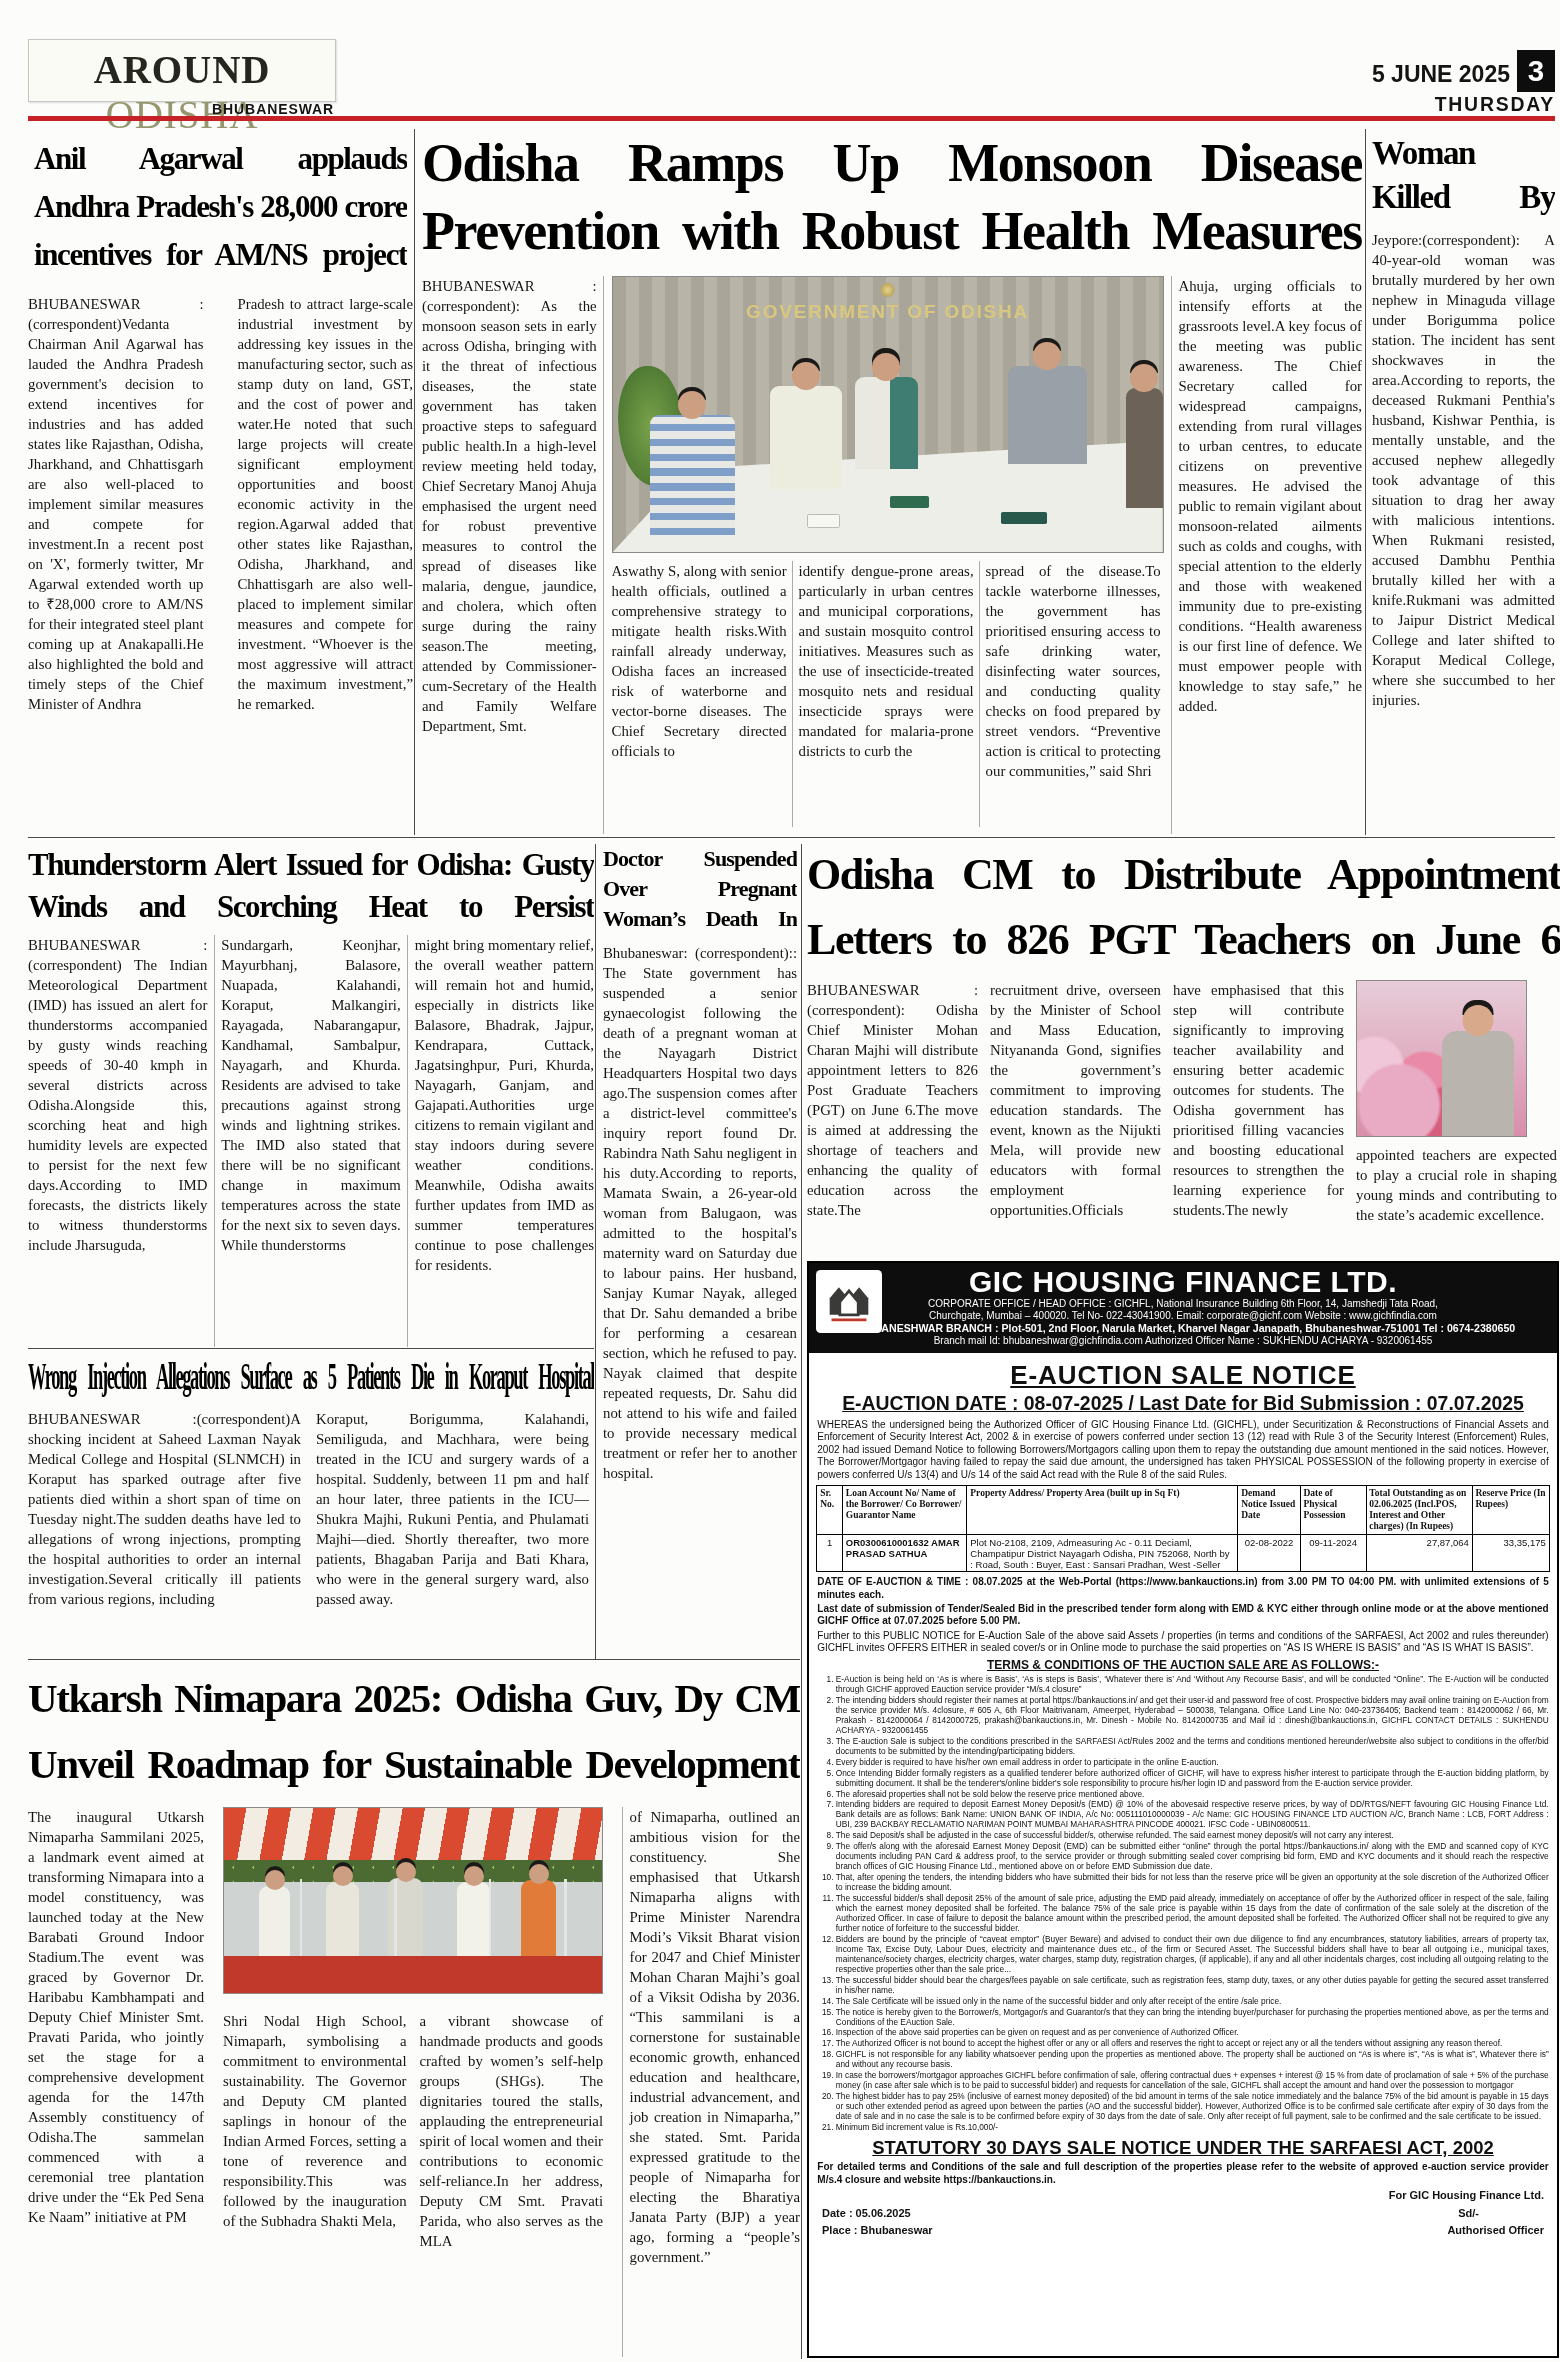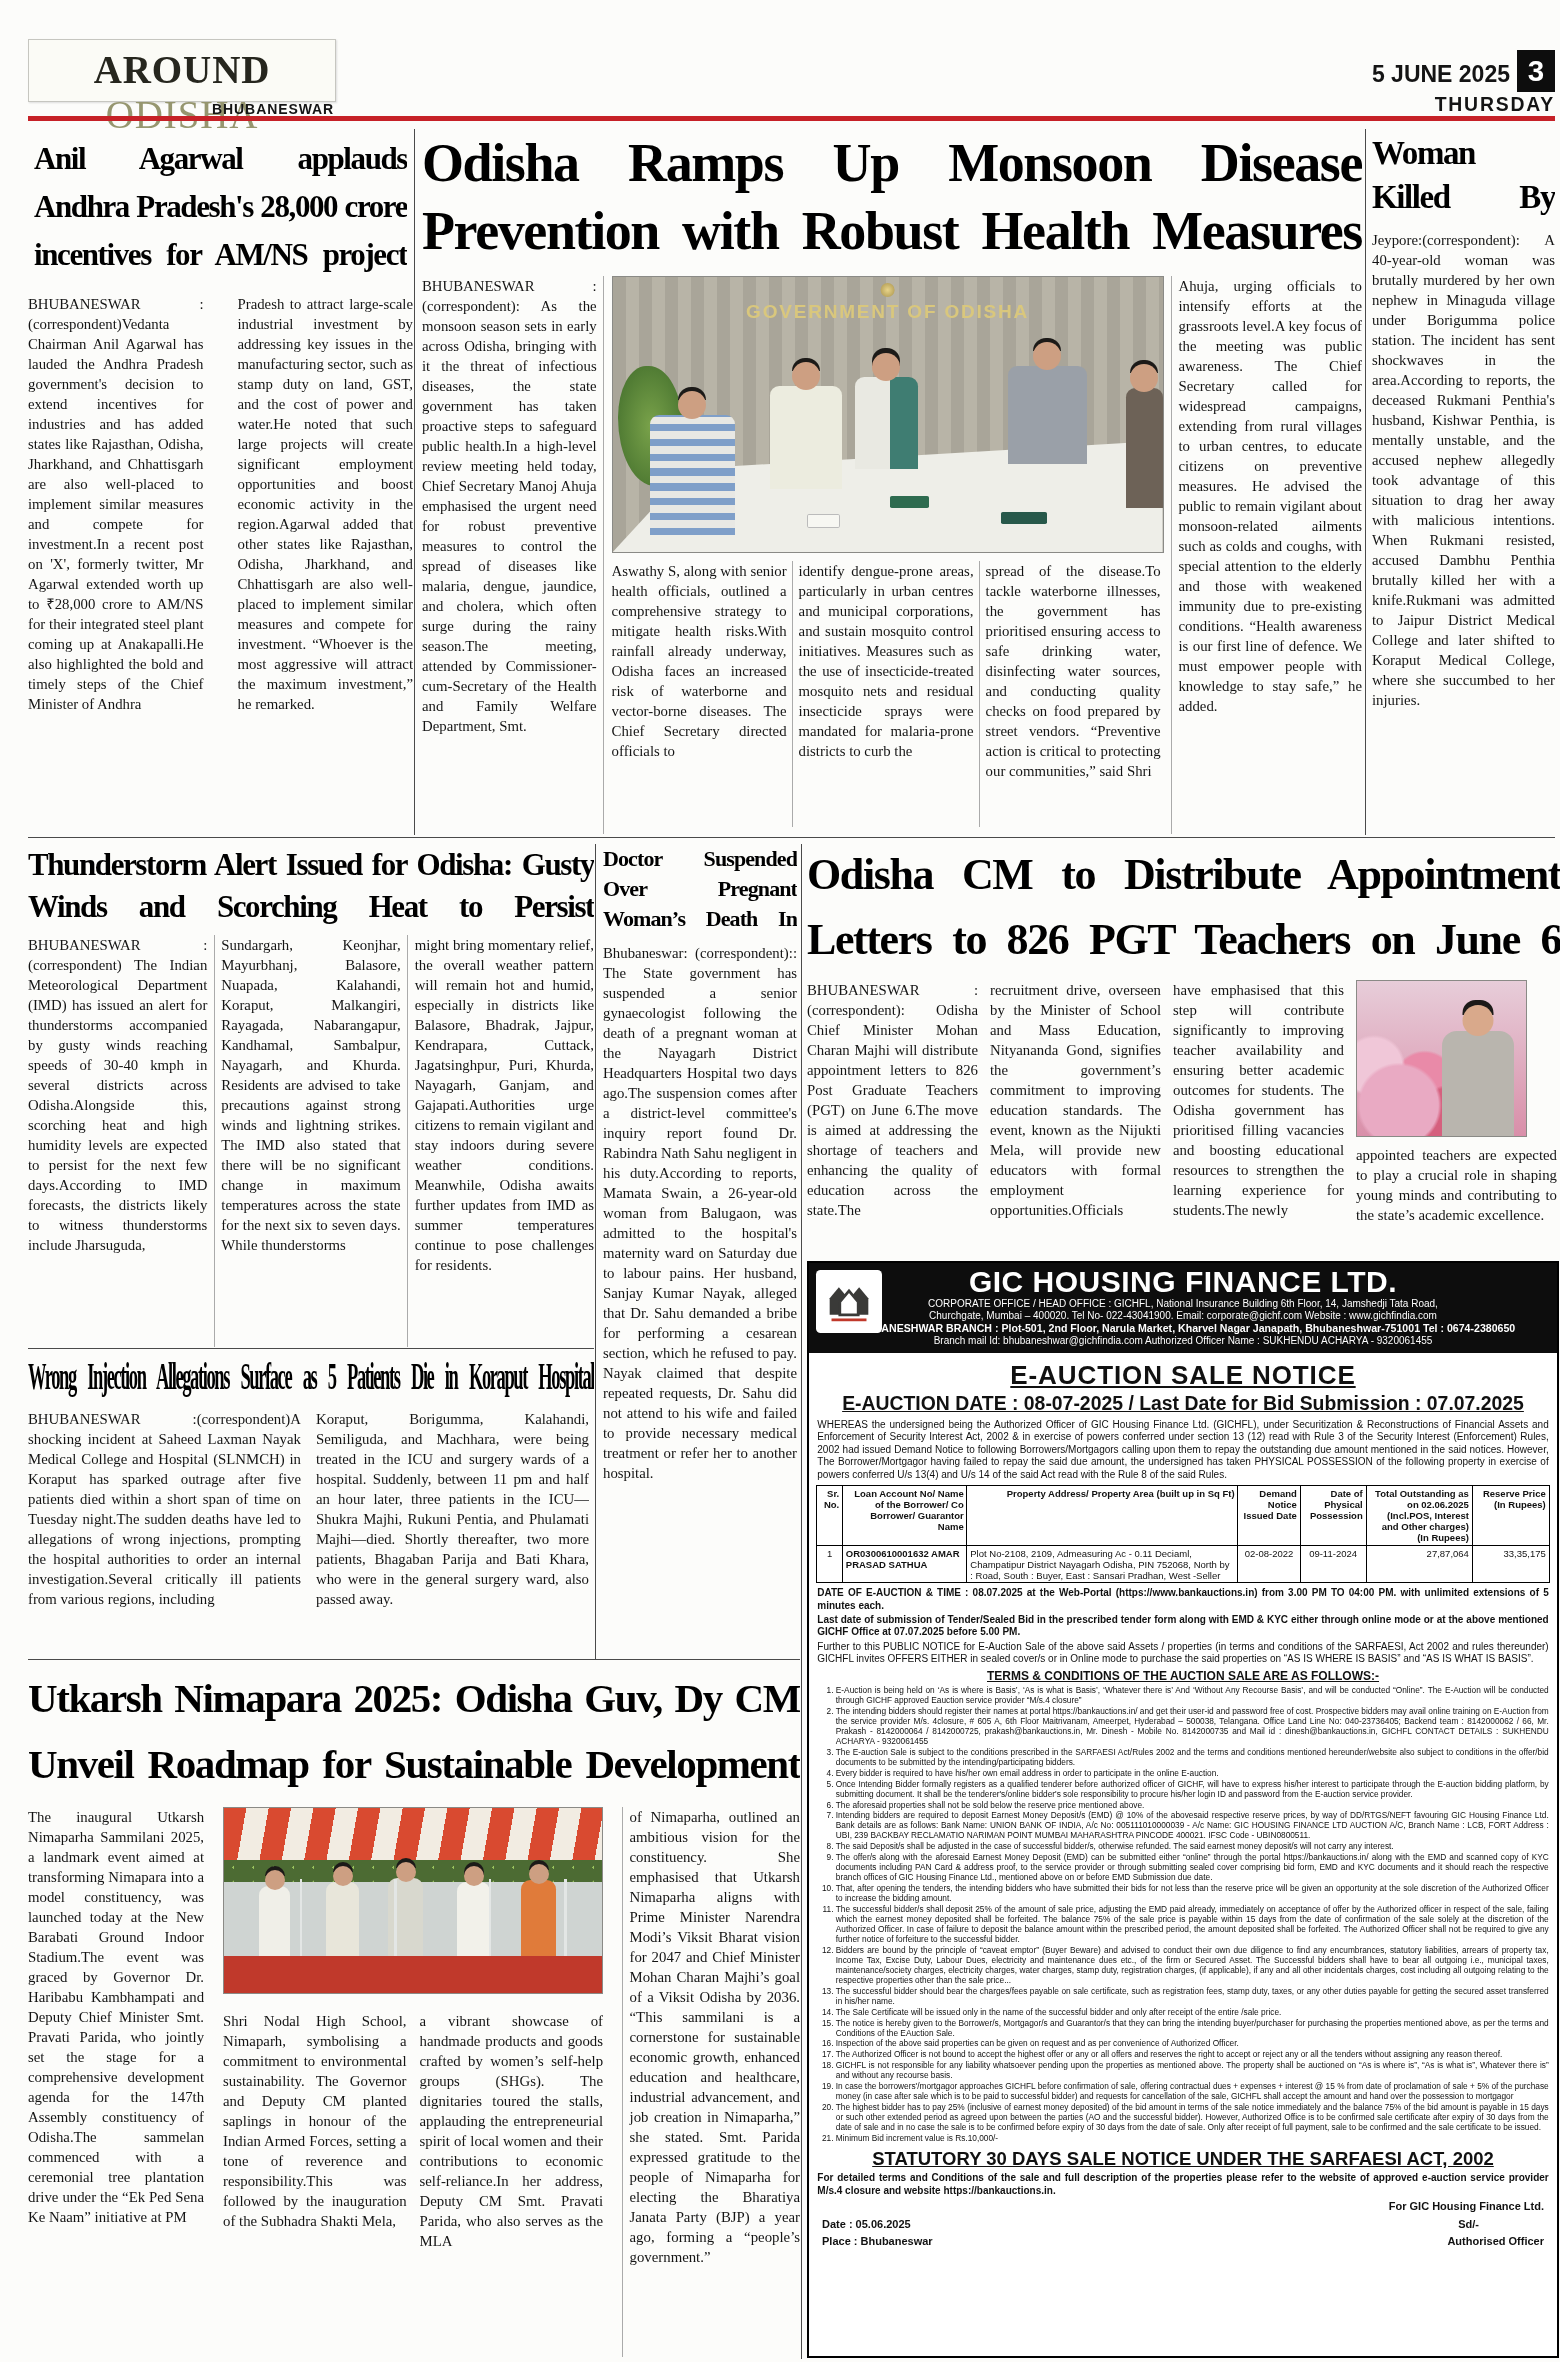--- a/index.html
+++ b/index.html
@@ -27,21 +27,21 @@
   .ad-addr{font-size:10px;line-height:12px;text-align:center;}
   .ad-addr.b{font-size:10.6px;font-weight:bold;line-height:13px;}
   .ad-logo{position:absolute;left:7.4px;top:6.5px;width:66px;height:63px;background:#fff;border-radius:4.6px;
            display:flex;align-items:center;justify-content:center;}
   .notice-title{font-size:26px;font-weight:bold;text-align:center;text-decoration:underline;letter-spacing:0.9px;margin:6.5px 0 1.8px;}
   .date-line{font-size:19.4px;font-weight:bold;text-align:center;text-decoration:underline;margin:1.8px 0 3.7px;}
   .ad-p{font-size:10px;line-height:12.5px;text-align:justify;margin:1.8px 8.3px;}
   .ad-p.bold{font-weight:bold;}
   .ad-table{width:calc(100% - 14.8px);margin:3.7px 7.4px;border-collapse:collapse;table-layout:fixed;font-size:9.5px;line-height:11px;}
   .ad-table th,.ad-table td{border:1.4px solid #000;padding:1.8px 2.8px;vertical-align:top;}
-  .ad-table th{font-weight:bold;text-align:right;}
+  .ad-table th{font-weight:bold;text-align:left;font-family:Liberation Serif, serif;}
   .terms-title{font-size:12px;font-weight:bold;text-align:center;text-decoration:underline;margin:3.7px 0 1.8px;}
   ol.terms{margin:0 8.3px;padding-left:18.5px;font-size:8.3px;line-height:10px;text-align:justify;}
   ol.terms li{margin:0 0 0.9px;}
   .statutory{font-size:18.5px;font-weight:bold;text-align:center;text-decoration:underline;margin:4.6px 0 2.8px;}
   .sig-row{display:flex;justify-content:space-between;font-size:11px;font-weight:bold;line-height:15.7px;margin:1.8px 13px;}
   
   .photo{position:relative;overflow:hidden;border:0.9px solid #8a8a86;}
   .photo1{background:repeating-linear-gradient(90deg,#a9a599 0 13px,#b8b4a7 13px 26px);}
   .photo1 .sign{position:absolute;left:50%;top:24px;transform:translateX(-50%);color:#d9c77d;
                 font-family:"Liberation Sans",sans-serif;font-weight:bold;font-size:19px;letter-spacing:1.8px;white-space:nowrap;}
@@ -298,21 +298,21 @@
         </tr>
       </tbody>
     </table>
 
     <p class="ad-p bold">DATE OF E-AUCTION &amp; TIME : 08.07.2025 at the Web-Portal (https://www.bankauctions.in) from 3.00 PM TO 04:00 PM. with unlimited extensions of 5 minutes each.</p>
     <p class="ad-p bold">Last date of submission of Tender/Sealed Bid in the prescribed tender form along with EMD &amp; KYC either through online mode or at the above mentioned GICHF Office at 07.07.2025 before 5.00 PM.</p>
     <p class="ad-p">Further to this PUBLIC NOTICE for E-Auction Sale of the above said Assets / properties (in terms and conditions of the SARFAESI, Act 2002 and rules thereunder) GICHFL invites OFFERS EITHER in sealed cover/s or in Online mode to purchase the said properties on “AS IS WHERE IS BASIS” and “AS IS WHAT IS BASIS”.</p>
 
     <div class="terms-title">TERMS &amp; CONDITIONS OF THE AUCTION SALE ARE AS FOLLOWS:-</div>
     <ol class="terms">
-      <li>E-Auction is being held on ‘As is where is Basis’, ‘As is what is Basis’, ‘Whatever there is’ And ‘Without Any Recourse Basis’, and will be conducted “Online”. The E-Auction will be conducted through GICHF approved Eauction service provider “M/s.4 closure”</li>
+      <li>E-Auction is being held on ‘As is where is Basis’, ‘As is steps is Basis’, ‘Whatever there is’ And ‘Without Any Recourse Basis’, and will be conducted “Online”. The E-Auction will be conducted through GICHF approved Eauction service provider “M/s.4 closure”</li>
       <li>The intending bidders should register their names at portal https://bankauctions.in/ and get their user-id and password free of cost. Prospective bidders may avail online training on E-Auction from the service provider M/s. 4closure, # 605 A, 6th Floor Maitrivanam, Ameerpet, Hyderabad – 500038, Telangana. Office  Land Line No: 040-23736405; Backend team : 8142000062 / 66, Mr. Prakash - 8142000064 / 8142000725, prakash@bankauctions.in, Mr. Dinesh - Mobile No. 8142000735 and Mail id : dinesh@bankauctions.in, GICHFL CONTACT DETAILS : SUKHENDU ACHARYA - 9320061455</li>
       <li>The E-auction Sale is subject to the conditions prescribed in the SARFAESI Act/Rules 2002 and the terms and conditions mentioned hereunder/website also subject to conditions in the offer/bid documents to be submitted by the intending/participating bidders.</li>
       <li>Every bidder is required to have his/her own email address in order to participate in the online E-auction.</li>
       <li>Once Intending Bidder formally registers as a qualified tenderer before authorized officer of GICHF, will have to express his/her interest to participate through the E-auction bidding platform, by submitting document. It shall be the tenderer's/online bidder's sole responsibility to procure his/her login ID and password from the E-auction service provider.</li>
       <li>The aforesaid properties shall not be sold below the reserve price mentioned above.</li>
       <li>Intending bidders are required to deposit Earnest Money Deposit/s (EMD) @ 10% of the abovesaid respective reserve prices, by way of DD/RTGS/NEFT favouring GIC Housing Finance Ltd. Bank details are as follows: Bank Name: UNION BANK OF INDIA, A/c No: 005111010000039 - A/c Name: GIC HOUSING FINANCE LTD AUCTION A/C, Branch Name : LCB, FORT Address : UBI, 239 BACKBAY RECLAMATIO NARIMAN POINT MUMBAI MAHARASHTRA PINCODE 400021. IFSC Code - UBIN0800511.</li>
       <li>The said Deposit/s shall be adjusted in the case of successful bidder/s, otherwise refunded. The said earnest money deposit/s will not carry any interest.</li>
       <li>The offer/s along with the aforesaid Earnest Money Deposit (EMD) can be submitted either “online” through the portal https://bankauctions.in/ along with the EMD and scanned copy of KYC documents including PAN Card &amp; address proof, to the service provider or through submitting sealed cover comprising bid form, EMD and KYC documents and it should reach the respective branch offices of GIC Housing Finance Ltd., mentioned above on or before EMD Submission due date.</li>
       <li>That, after opening the tenders, the intending bidders who have submitted their bids for not less than the reserve price will be given an opportunity at the sole discretion of the Authorized Officer to increase the bidding amount.</li>
       <li>The successful bidder/s shall deposit 25% of the amount of sale price, adjusting the EMD paid already, immediately on acceptance of offer by the Authorized officer in respect of the sale, failing which the earnest money deposited shall be forfeited. The balance 75% of the sale price is payable within 15 days from the date of confirmation of the sale solely at the discretion of the Authorized Officer. In case of failure to deposit the balance amount within the prescribed period, the amount deposited shall be forfeited. The Authorized Officer shall not be required to give any further notice of forfeiture to the successful bidder.</li>

